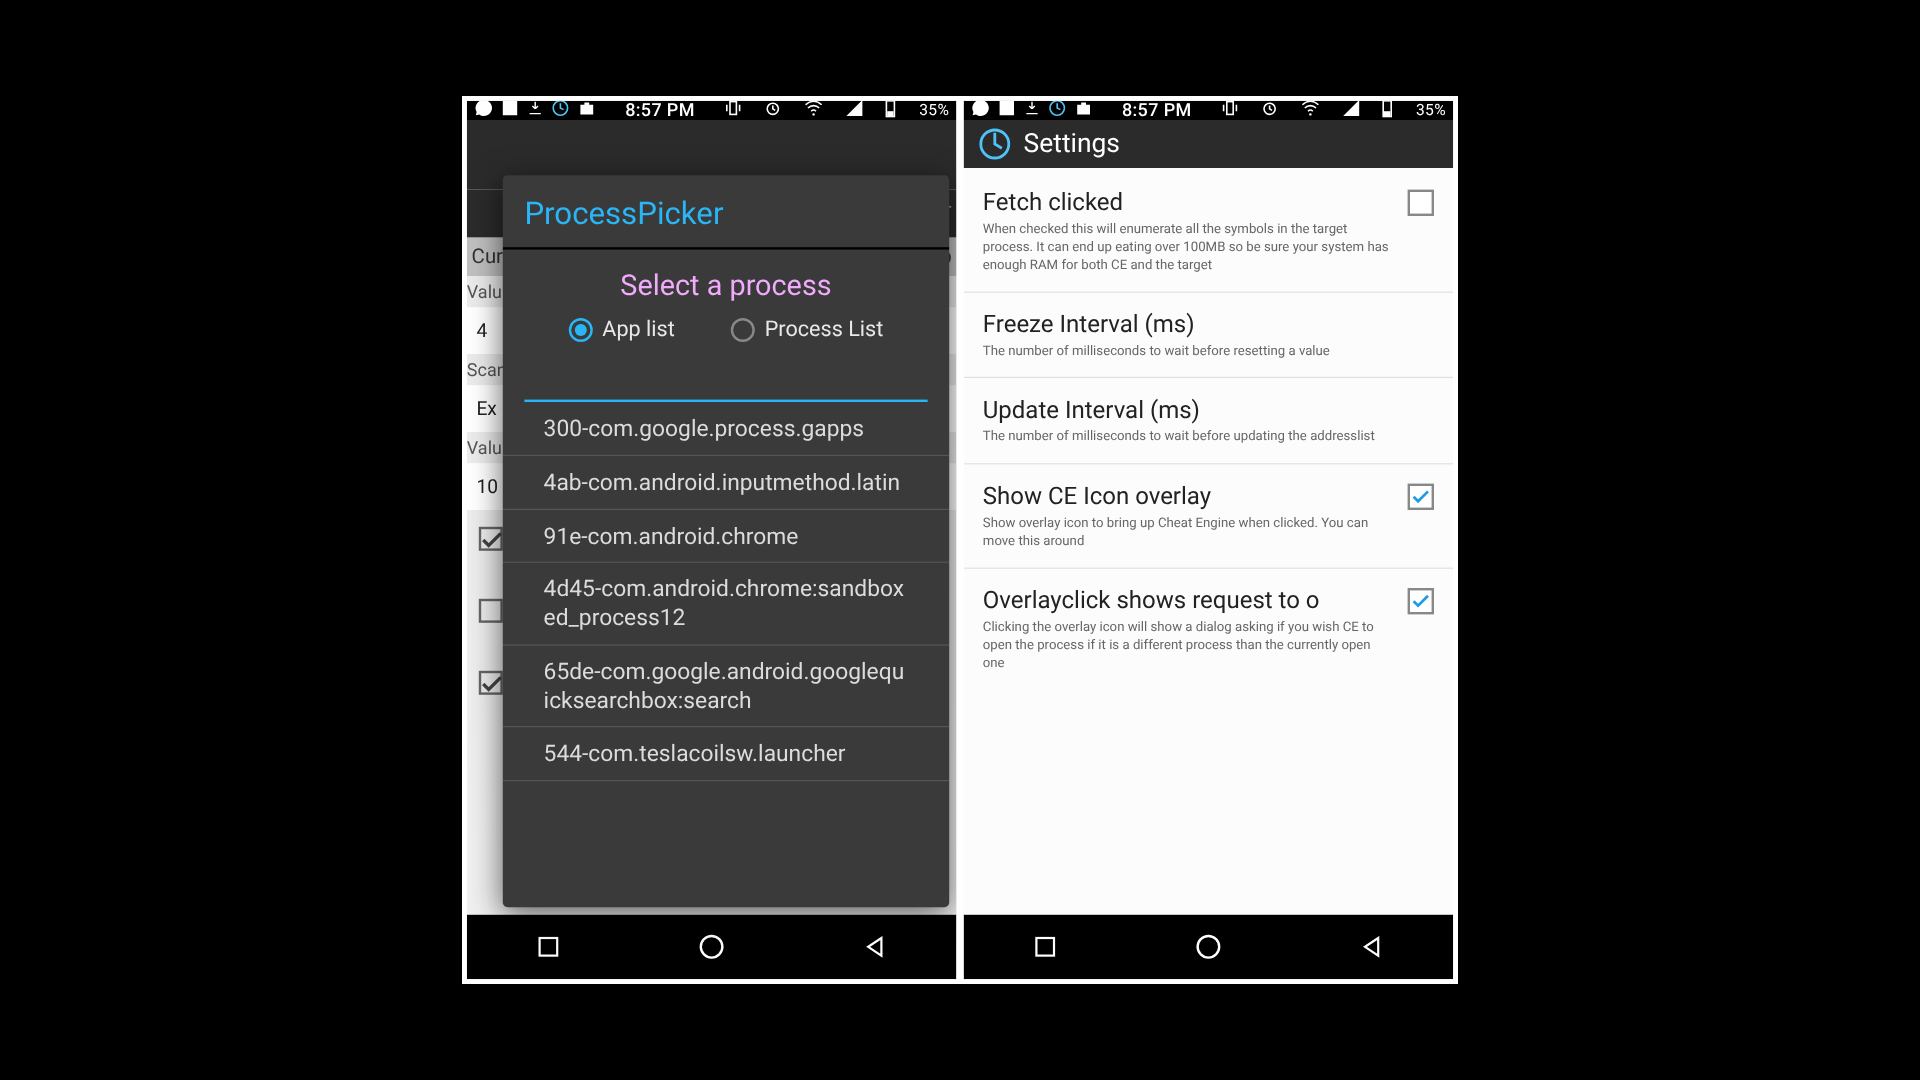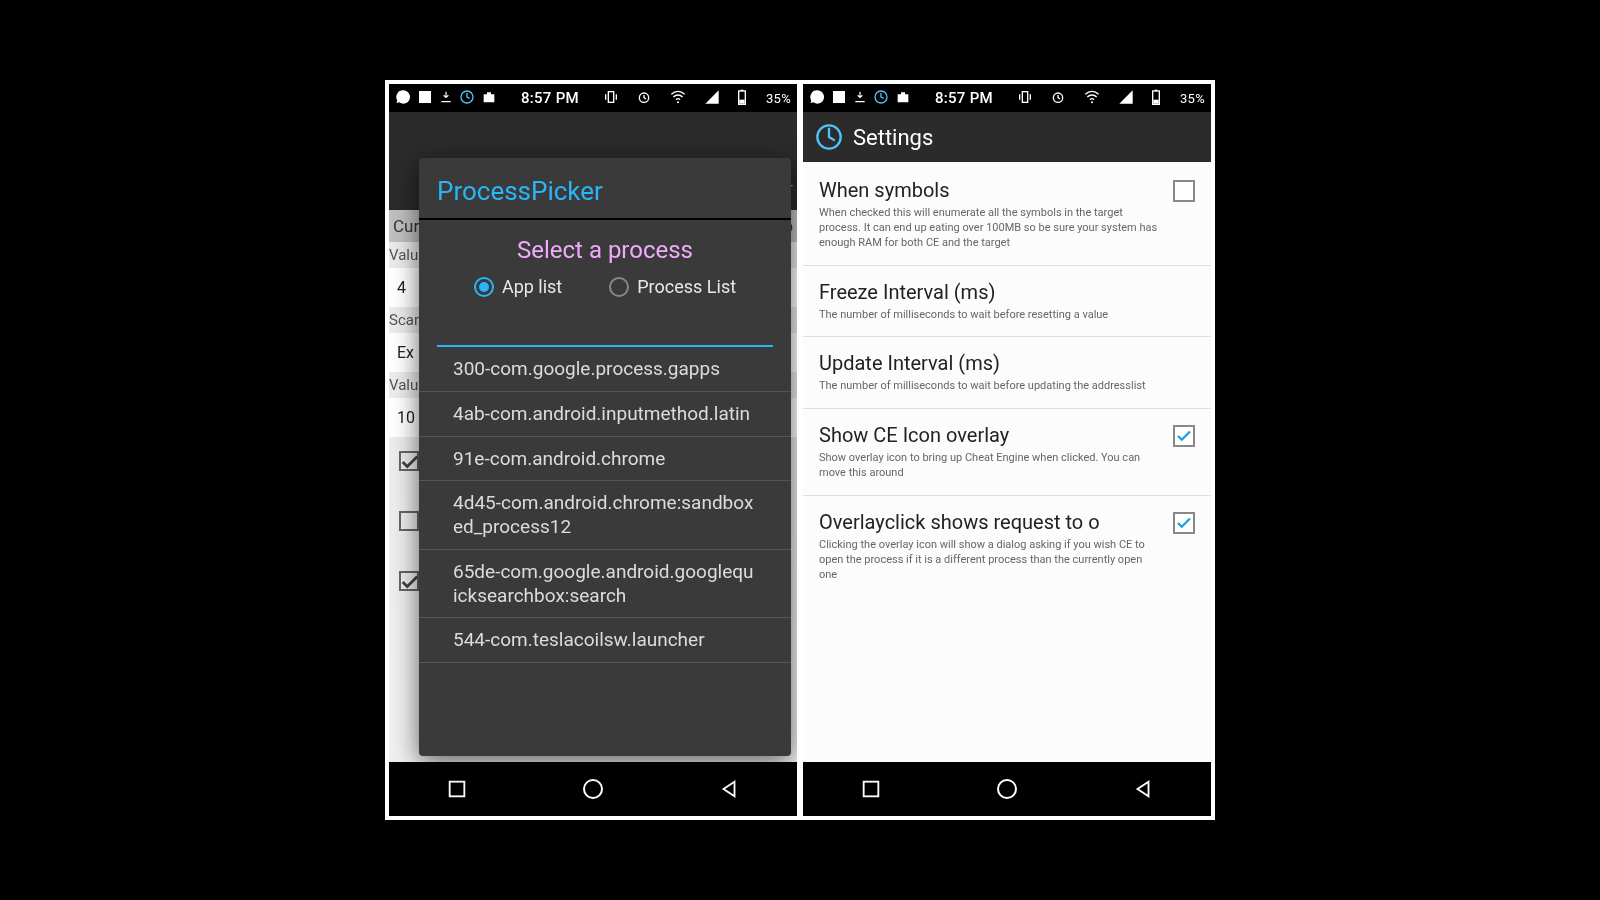--- a/index.html
+++ b/index.html
@@ -24,21 +24,21 @@
     height: 732px;
     background: #fff;
     display: flex;
     flex-direction: column;
     position: relative;
     overflow: hidden;
   }
 
   
   .status-bar {
-    height: 28px;
+    height: 16px;
     background: #000;
     color: #fff;
     display: flex;
     align-items: center;
     font-size: 14px;
     padding: 0 6px;
     letter-spacing: .3px;
   }
   .status-bar .left-icons { display:flex; gap:6px; align-items:center; }
   .status-bar .center { flex:1; text-align:center; font-weight:500; font-size:15px; }
@@ -135,21 +135,21 @@
     padding:10px 34px;
     font-size:19px;
     line-height:1.25;
     border-bottom:1px solid #555;
     color:#dcdcdc;
     word-break:break-all;
   }
 
   
   .settings-header {
-    height:50px;
+    height:40px;
     background:#2b2b2b;
     display:flex; align-items:center; gap:10px;
     padding:0 12px;
   }
   .ce-icon {
     width:28px; height:28px;
   }
   .settings-title {
     color:#fff; font-size:22px;
   }
@@ -367,21 +367,21 @@
               <path d="M12 4v8l5 3" stroke="#4fc3f7" stroke-width="2" fill="none"></path>
             </svg>
         </span>
         <span class="settings-title">Settings</span>
       </div>
 
       <div class="settings-list">
 
         <div class="setting">
           <div class="setting-text">
-            <div class="setting-title">When symbols</div>
+            <div class="setting-title">Fetch clicked</div>
             <div class="setting-desc">When checked this will enumerate all the symbols in the target process. It can end up eating over 100MB so be sure your system has enough RAM for both CE and the target</div>
           </div>
           <div class="checkbox">
             
           </div>
         </div>
 
         <div class="setting">
           <div class="setting-text">
             <div class="setting-title">Freeze Interval (ms)</div>

